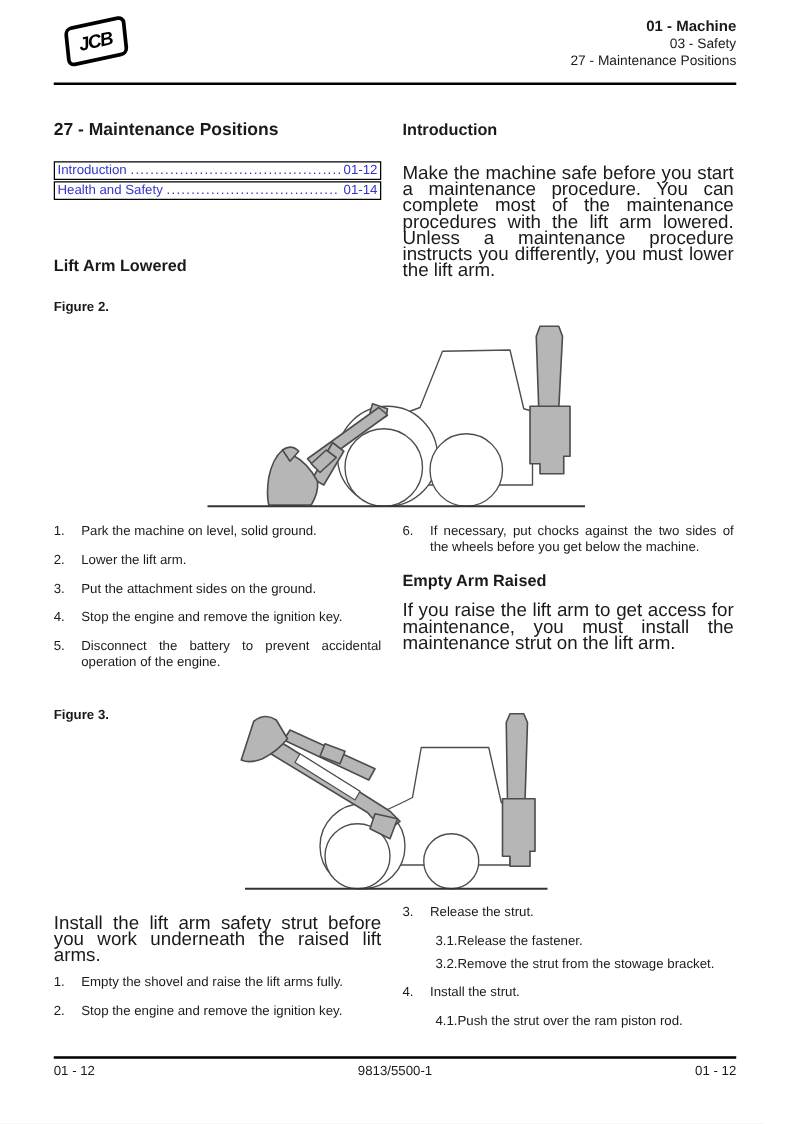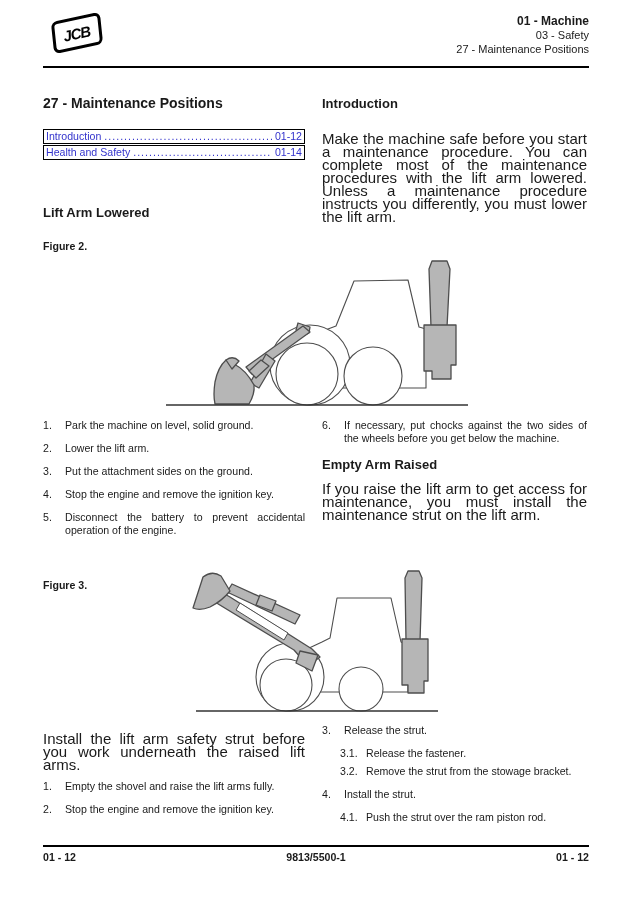--- a/index.html
+++ b/index.html
@@ -49,25 +49,25 @@
   .fig-caption { position:absolute; left:43px; width:546px; 
                  font-size:10.6px; font-weight:bold; }
   .figure { position:absolute; }
   .figure svg { display:block; }
 
   
   .step { display:flex; font-size:10.6px; line-height:13px; margin-bottom:10px; }
   .step .num { width:22px; flex:0 0 22px; }
   .step .txt { flex:1; text-align:justify; }
   .substep { margin-left:18px; margin-bottom:5px; }
-  .substep .num { width:26px; flex:0 0 26px; }
+  .substep .num { width:26px; flex:0 0 26px;text-align:right; }
 
   
   .rule-bottom { position:absolute; left:43px; top:845px; width:546px; height:1.5px; background:#000; }
-  .footer-text { position:absolute; top:851px; font-size:10.6px; font-weight:bold; }
+  .footer-text { position:absolute; top:851px; font-size:10.6px; font-weight:normal; }
   .ft-left { left:43px; }
   .ft-center { left:43px; width:546px; text-align:center; }
   .ft-right { right:44px; }
 </style>
 </head>
 <body>
 
 <div class="page">
 
   <div class="logo">
@@ -153,21 +153,21 @@
 
   <div class="col-right" style="top:419px">
     <div class="step">
       <span class="num">6.</span>
       <span class="txt">If necessary, put chocks against the two sides of the wheels before you get below the machine.</span>
     </div>
     <div class="h2" style="margin-top:12px">Empty Arm Raised</div>
     <div class="body-text" style="margin-top:10px">If you raise the lift arm to get access for maintenance, you must install the maintenance strut on the lift arm.</div>
   </div>
 
-  <div class="fig-caption" style="top:579px">Figure 3.</div>
+  <div class="fig-caption" style="top:566px">Figure 3.</div>
 
   <div class="figure" style="left:160px; top:565px">
     <svg width="320" height="152" viewBox="0 0 320 152">
       <g stroke="#4d4d4d" stroke-width="1.1" fill="#ffffff" stroke-linejoin="round">
         <path d="M177,33 L231,33 L241,77 L248,80 L248,127 L130,127 L130,92 L162,77 L170,73 Z"></path>
         <circle cx="130" cy="112" r="34"></circle>
         <circle cx="126" cy="120" r="26"></circle>
         <circle cx="201" cy="124" r="22"></circle>
       </g>
       <g stroke="#4d4d4d" stroke-width="1.3" fill="#b6b6b6" stroke-linejoin="round">

